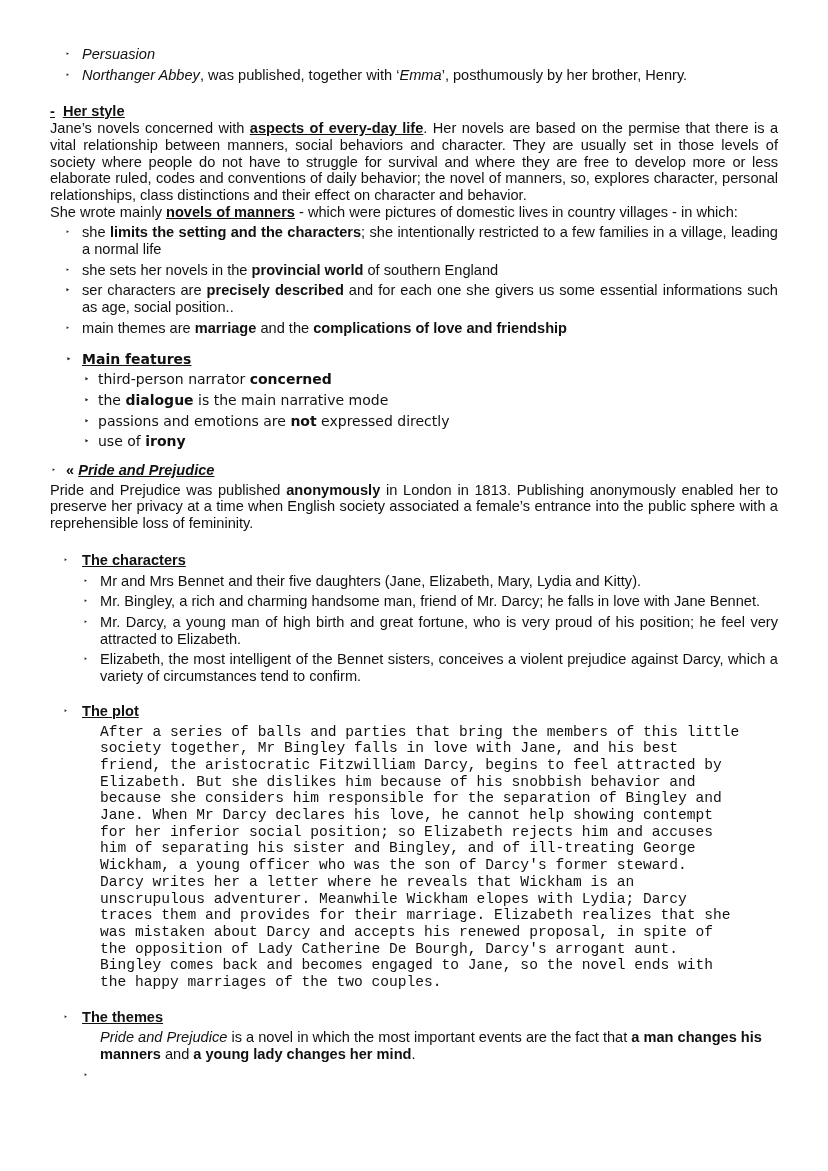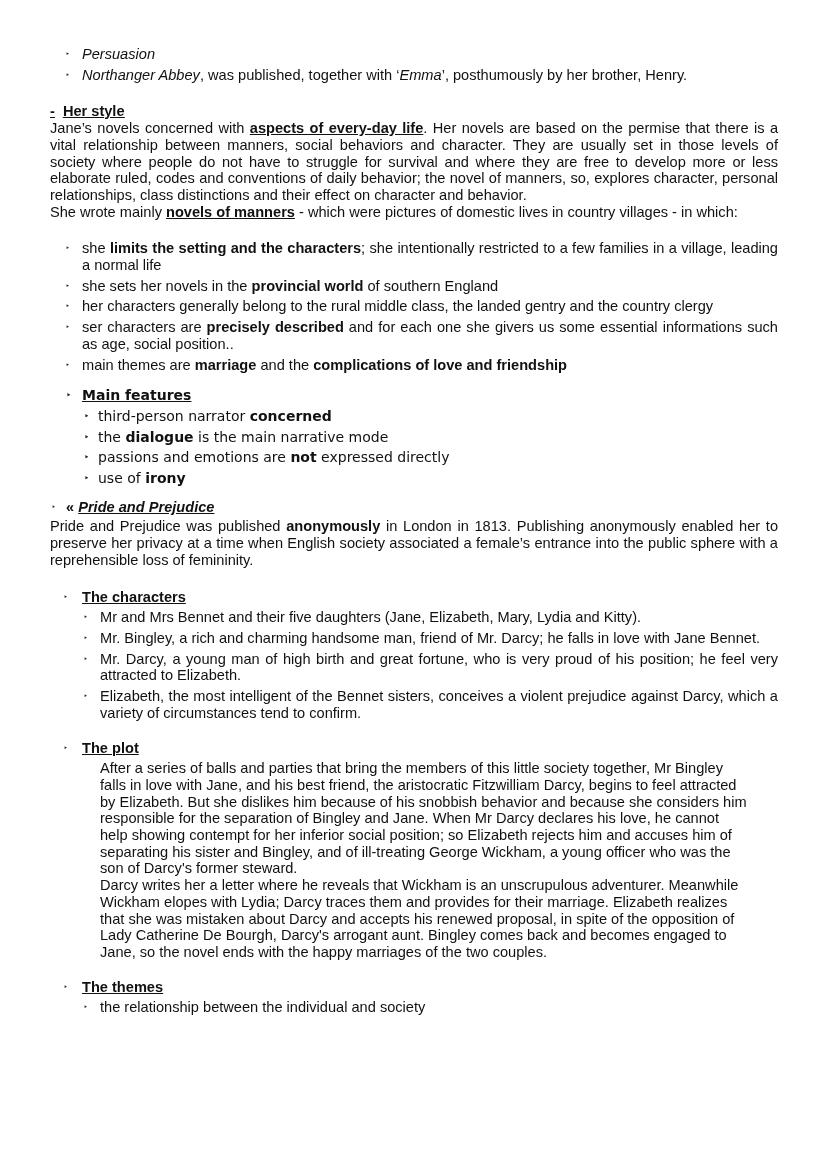--- a/index.html
+++ b/index.html
@@ -20,21 +20,21 @@
   .l2 { padding-left: 48px; margin-bottom: 4px; }
   .l2 .bullet { left: 34px; }
   .l1b { padding-left: 50px; margin-bottom: 4px; }
   .l1b .bullet { left: 34px; }
   .head-dash { font-weight: bold; margin-right: 8px; }
   .sec { margin-top: 16px; }
   .mf { font-family: "DejaVu Sans", sans-serif; font-size: 14px; }
   .pp-head { margin-top: 12px; }
   .subhead { padding-left: 32px; position: relative; margin-bottom: 4px; }
   .subhead .bullet { left: 14px; }
-  .plot-body { padding-left: 50px; margin-right: 30px; }
+  .plot-body { padding-left: 50px; margin-right: 30px; font-family: Liberation Mono, monospace; }
   .themes-body { padding-left: 50px; margin-bottom: 4px; }
 </style>
 </head>
 <body>
 
 <div class="page">
 
   <div class="row l1">
     <span class="bullet">‣</span>
     <i>Persuasion</i>
@@ -43,35 +43,34 @@
     <span class="bullet">‣</span>
     <i>Northanger Abbey</i><span>, was published, together with ‘</span><i>Emma</i><span>’, posthumously by her brother, Henry.</span>
   </div>
 
   <div class="sec" style="margin-top:20px;text-decoration:underline;">
     <span class="head-dash">-</span><b><u>Her style</u></b>
   </div>
   <div class="just">
     <span>Jane’s novels concerned with </span><b><u>aspects of every-day life</u></b><span>. Her novels are based on the permise that there is a vital relationship between manners, social behaviors and character. They are usually set in those levels of society where people do not have to struggle for survival and where they are free to develop more or less elaborate ruled, codes and conventions of daily behavior; the novel of manners, so, explores character, personal relationships, class distinctions and their effect on character and behavior.</span>
   </div>
-  <div class="just" style="margin-bottom:20px;">
+  <div class="just" style="margin-bottom:4px;">
     <span>She wrote mainly </span><b><u>novels of manners</u></b><span> - which were pictures of domestic lives in country villages - in which:</span>
   </div>
 
   <div class="row l1 just">
     <span class="bullet">‣</span>
     <span>she </span><b>limits the setting and the characters</b><span>; she intentionally restricted to a few families in a village, leading a normal life</span>
   </div>
   <div class="row l1">
     <span class="bullet">‣</span>
     <span>she sets her novels in the </span><b>provincial world</b><span> of southern England</span>
   </div>
   <div class="row l1">
     <span class="bullet">‣</span>
-    <span>her characters generally belong to the rural middle class, the landed gentry and the country clergy</span>
   </div>
   <div class="row l1 just">
     <span class="bullet">‣</span>
     <span>ser characters are </span><b>precisely described</b><span> and for each one she givers us some essential informations such as age, social position..</span>
   </div>
   <div class="row l1">
     <span class="bullet">‣</span>
     <span>main themes are </span><b>marriage</b><span> and the </span><b>complications of love and friendship</b>
   </div>
 
@@ -134,18 +133,20 @@
   </div>
   <div class="plot-body">
     <div>After a series of balls and parties that bring the members of this little society together, Mr Bingley falls in love with Jane, and his best friend, the aristocratic Fitzwilliam Darcy, begins to feel attracted by Elizabeth. But she dislikes him because of his snobbish behavior and because she considers him responsible for the separation of Bingley and Jane. When Mr Darcy declares his love, he cannot help showing contempt for her inferior social position; so Elizabeth rejects him and accuses him of separating his sister and Bingley, and of ill-treating George Wickham, a young officer who was the son of Darcy's former steward.</div>
     <div>Darcy writes her a letter where he reveals that Wickham is an unscrupulous adventurer. Meanwhile Wickham elopes with Lydia; Darcy traces them and provides for their marriage. Elizabeth realizes that she was mistaken about Darcy and accepts his renewed proposal, in spite of the opposition of Lady Catherine De Bourgh, Darcy's arrogant aunt. Bingley comes back and becomes engaged to Jane, so the novel ends with the happy marriages of the two couples.</div>
   </div>
 
   <div class="subhead" style="margin-top:18px;">
     <span class="bullet">‣</span>
     <b><u>The themes</u></b>
   </div>
+  <div class="themes-body">
+    <i>Pride and Prejudice</i><span> is a novel in which the most important events are the fact that </span><b>a man changes his manners</b><span> and </span><b>a young lady changes her mind</b><span>.</span>
+  </div>
   <div class="row l1b">
     <span class="bullet">‣</span>
-    <span>the relationship between the individual and society</span>
   </div>
 
 </div>
 
 </body></html>

